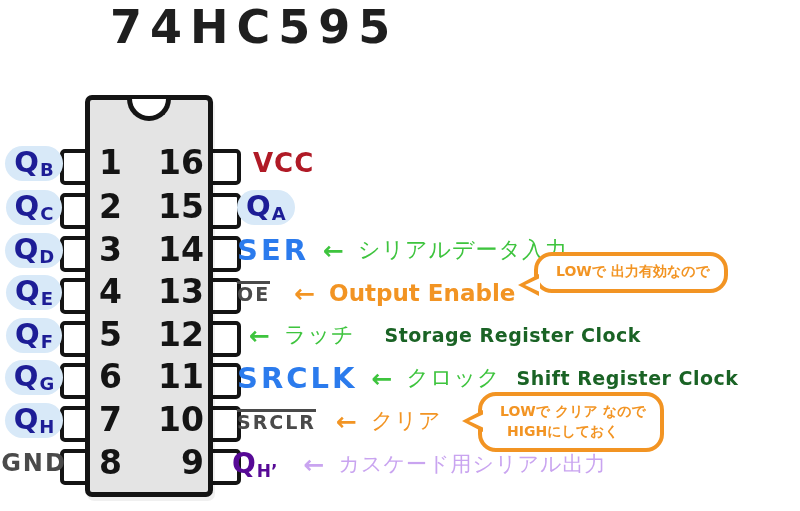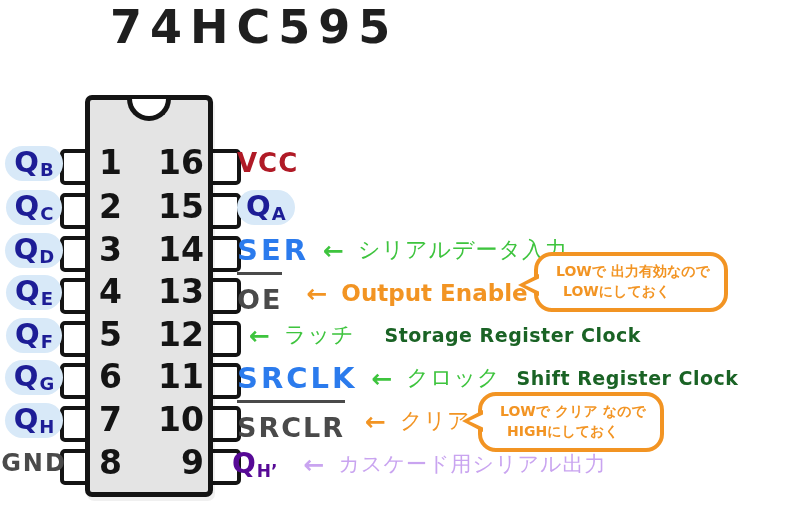--- a/index.html
+++ b/index.html
@@ -43,24 +43,24 @@
     border-radius:18px;padding:2px 9px 4px 9px;
   }
   .q{font-size:29px;font-weight:bold;color:#1d1d96;line-height:1;}
   .qsub{font-size:18px;font-weight:bold;color:#1d1d96;transform:translateY(4px);margin-left:1px;line-height:1;}
   .gnd{font-size:24px;font-weight:bold;color:#4a4a4a;letter-spacing:2px;}
   
   .rrow{
     position:absolute;left:237px;height:44px;display:flex;align-items:center;
     gap:14px;z-index:3;white-space:nowrap;
   }
-  .vcc{font-size:26px;font-weight:bold;color:#b01a26;letter-spacing:1px;}
+  .vcc{font-size:26px;font-weight:bold;color:#b01a26;letter-spacing:1px;margin-left:16px;}
   .sig{font-size:29px;font-weight:bold;color:#2b7bed;letter-spacing:3px;}
-  .ctrl{font-size:27px;font-weight:bold;color:#4a4a4a;letter-spacing:2px;
-        border-top:3.5px solid #4a4a4a;padding-top:11px;line-height:1.05;}
+  .ctrl{font-size:19px;font-weight:bold;color:#4a4a4a;letter-spacing:2px;
+        border-top:3.5px solid #4a4a4a;padding-top:1px;line-height:1.05;}
   .qp .q{color:#570a96;font-size:28px;}
   .qp .qsub{color:#570a96;font-size:17px;}
   .arrow{font-size:25px;font-weight:bold;line-height:1;}
   .green{color:#3ec43e;}
   .orange{color:#f29423;}
   .lav{color:#c9a4f0;}
   .note-jp{font-size:22px;font-weight:normal;letter-spacing:1px;}
   .note-en{font-size:23px;font-weight:bold;}
   .subtitle{font-size:19px;font-weight:bold;color:#1a6325;margin-left:16px;letter-spacing:0.5px;}
   
@@ -218,21 +218,20 @@
         <span class="q">Q</span>
         <span class="qsub">H’</span>
       </span>
     <span class="arrow lav" style="margin-left:12px">←</span>
     <span class="note-jp lav" style="font-size:21px">カスケード用シリアル出力</span>
   </div>
 
   <div class="bubble" style="left:534px;top:252px">
     <div class="tail" style="top:18px"></div>
     <div>LOWで 出力有効なので</div>
-    <div class="l2">LOWにしておく</div>
   </div>
 
   <div class="bubble" style="left:478px;top:392px">
     <div class="tail" style="top:14px"></div>
     <div>LOWで クリア なので</div>
     <div class="l2">HIGHにしておく</div>
   </div>
 
 </div>
 

